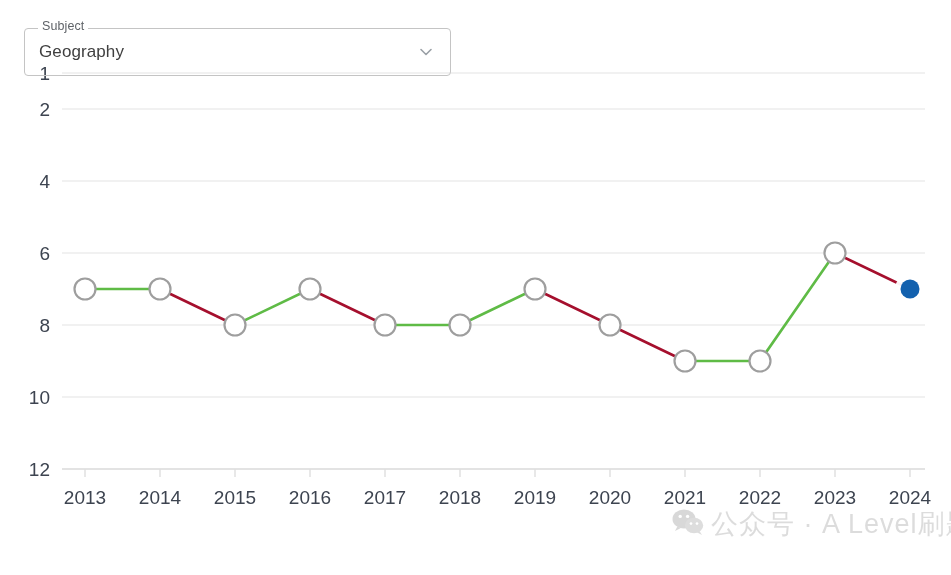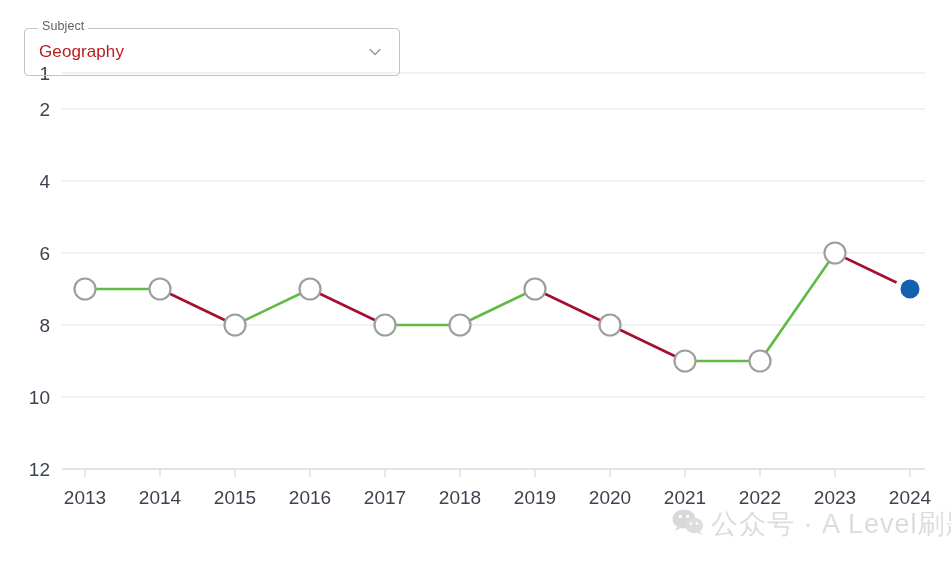--- a/index.html
+++ b/index.html
@@ -7,41 +7,41 @@
     width:951px;height:575px;
     background:#ffffff;
     font-family:"Liberation Sans", sans-serif;
     overflow:hidden;
     position:relative;
   }
   #app{position:relative;width:951px;height:575px;}
 
   
   .select-wrap{
-    position:absolute;left:24px;top:28px;width:376px;height:48px;
+    position:absolute;left:24px;top:28px;width:427px;height:48px;
   }
   .select-fieldset{
     position:absolute;inset:0;
     border:1px solid #c4c4c4;border-radius:4px;
     pointer-events:none;
     box-sizing:border-box;
   }
   .notch{
     position:absolute;left:11px;top:-1px;height:1px;background:#ffffff;
     width:52px;
   }
   .select-label{
     position:absolute;left:14px;top:-8px;
     font-size:12.5px;color:#5f6368;background:#ffffff;padding:0 4px;
     line-height:1;letter-spacing:.1px;
   }
   .select-value{
     position:absolute;left:15px;top:0;height:48px;
     display:flex;align-items:center;
-    font-size:17px;color:#b91c1c;letter-spacing:.1px;
+    font-size:17px;color:#404040;letter-spacing:.1px;
   }
   .chev{
     position:absolute;right:12px;top:0;height:48px;width:26px;
     display:flex;align-items:center;justify-content:center;
     cursor:pointer;
   }
   .chev svg{display:block;}
 
   
   .chart{position:absolute;left:0;top:0;width:951px;height:575px;}

